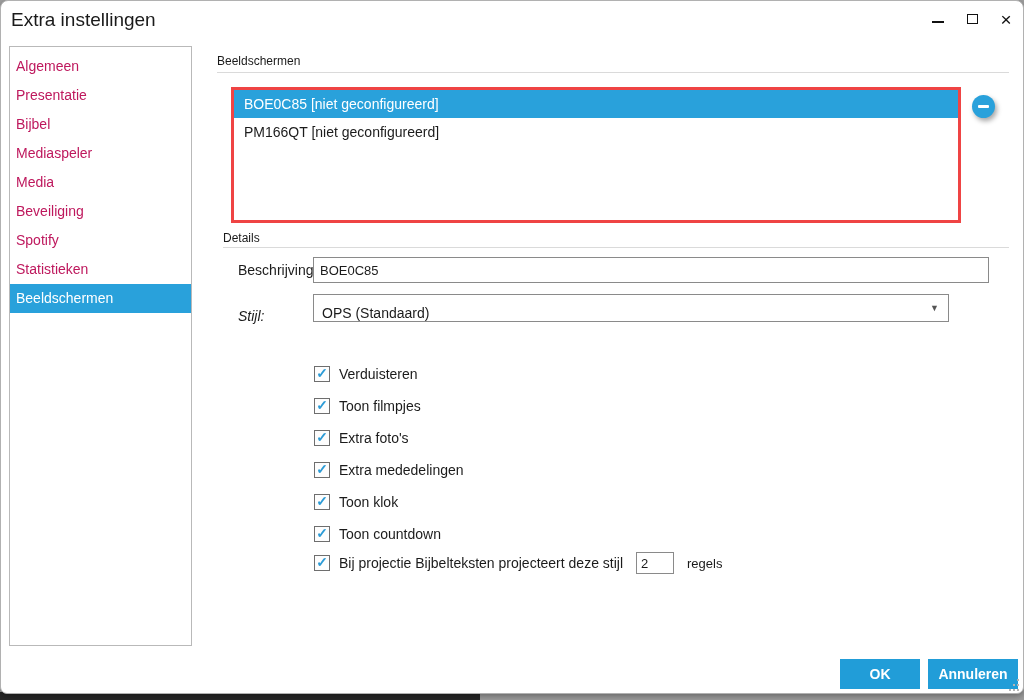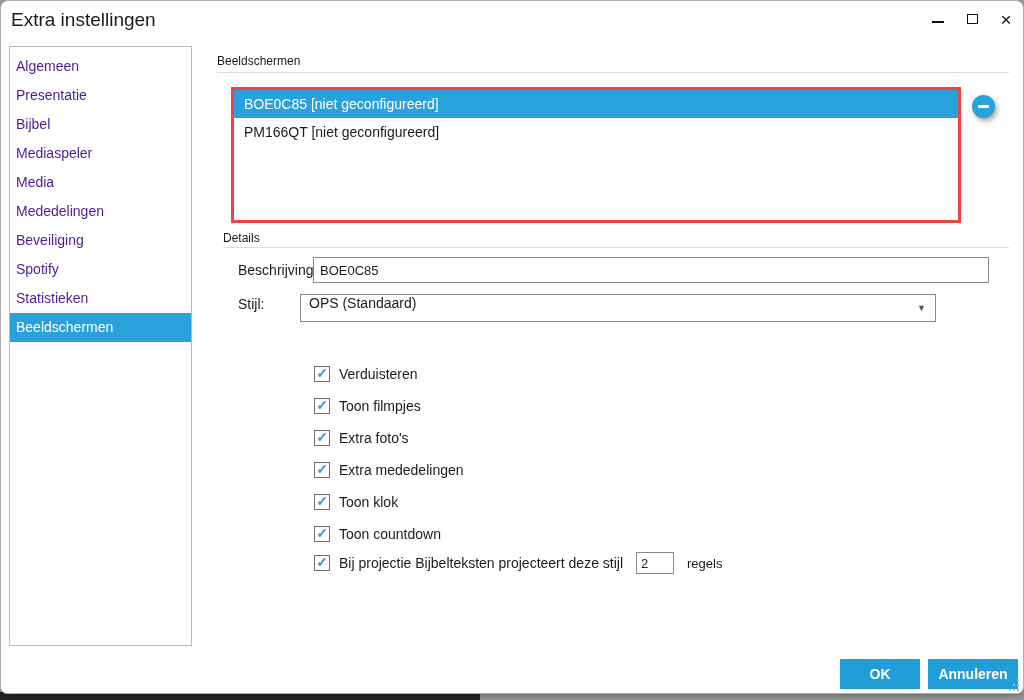--- a/index.html
+++ b/index.html
@@ -44,21 +44,21 @@
 
   
   .sidebar {
     position: absolute; left: 8px; top: 45px; width: 183px; height: 600px;
     background: #ffffff; border: 1px solid #b9b9b9;
     padding-top: 5px;
   }
   .side-item {
     height: 29px; line-height: 29px;
     padding-left: 6px;
-    font-size: 14px; color: #4c1d95;
+    font-size: 14px; color: #be185d;
     cursor: default;
   }
   .side-item.selected {
     background: #29a1db; color: #ffffff;
   }
 
   
   .group-label { position: absolute; font-size: 12px; color: #1a1a1a; }
   .group-line { position: absolute; height: 1px; background: #dadada; }
 
@@ -87,23 +87,23 @@
   
   .form-label { position: absolute; font-size: 14px; color: #1b1b1b; }
   .text-input {
     position: absolute;
     border: 1px solid #8a8a8a; background: #fff;
     font-family: "Liberation Sans", sans-serif;
     font-size: 13px; color: #1b1b1b;
     padding: 12px 6px; outline: none;
   }
   .combo {
-    position: absolute; left: 299px; top: 293px; width: 636px; height: 28px;
+    position: absolute; left: 312px; top: 293px; width: 636px; height: 28px;
     border: 1px solid #8a8a8a; background: #fff;
-    display: flex; align-items: flex-start;
+    display: flex; align-items: flex-end;
     padding-left: 8px; font-size: 14px; color: #1b1b1b;
     cursor: default;
   }
   .combo-arrow {
     position: absolute; right: 9px; top: 50%; transform: translateY(-50%);
     font-size: 9px; color: #555;
   }
 
   
   .check-row {
@@ -165,21 +165,20 @@
       <span class="glyph-close">×</span>
     </div>
   </div>
 
   <div class="sidebar">
     <div class="side-item">Algemeen</div>
     <div class="side-item">Presentatie</div>
     <div class="side-item">Bijbel</div>
     <div class="side-item">Mediaspeler</div>
     <div class="side-item">Media</div>
-    <div class="side-item">Mededelingen</div>
     <div class="side-item">Beveiliging</div>
     <div class="side-item">Spotify</div>
     <div class="side-item">Statistieken</div>
     <div class="side-item selected">Beeldschermen</div>
   </div>
 
   <div class="group-label" style="left:216px; top:53px;">Beeldschermen</div>
   <div class="group-line" style="left:216px; top:71px; width:792px;"></div>
 
   <div class="listbox">
@@ -190,21 +189,21 @@
   <button class="minus-btn">
     <span class="minus-bar"></span>
   </button>
 
   <div class="group-label" style="left:222px; top:230px;">Details</div>
   <div class="group-line" style="left:222px; top:246px; width:786px;"></div>
 
   <div class="form-label" style="left:237px; top:261px;">Beschrijving:</div>
   <input class="text-input" style="left: 312px; top: 256px; width: 676px; height: 24px;" value="BOE0C85">
 
-  <div class="form-label" style="left:237px; top:295px;">Stijl:</div>
+  <div class="form-label" style="left:237px; top:307px;font-style:italic;">Stijl:</div>
   <div class="combo">
     <span>OPS (Standaard)</span>
     <span class="combo-arrow">▼</span>
   </div>
 
   <div class="check-row" style="top:363px;">
     <span class="checkbox">
         <span class="checkmark">✓</span>
       </span>
     <span>Verduisteren</span>

